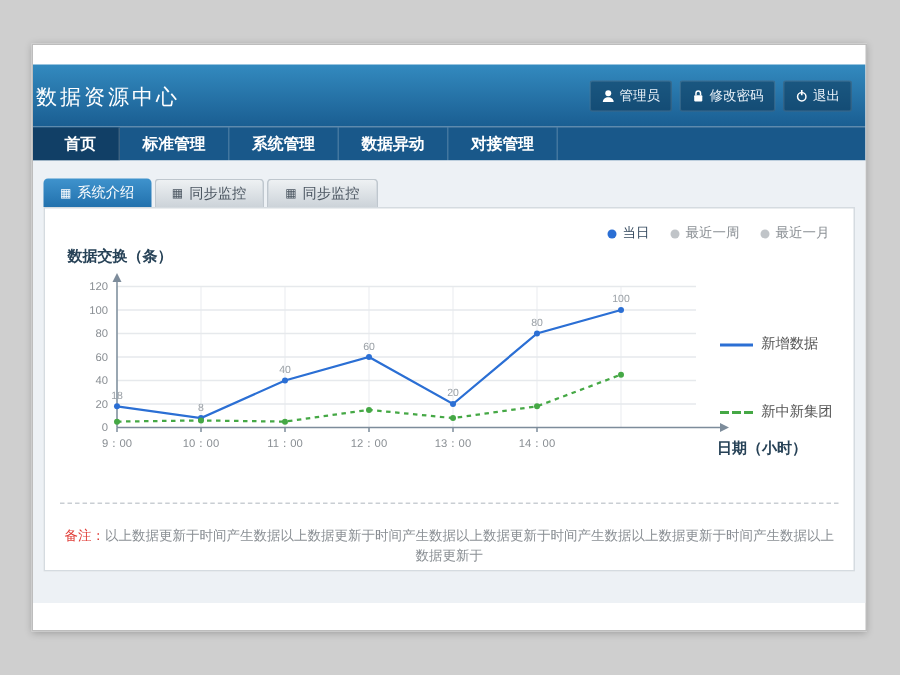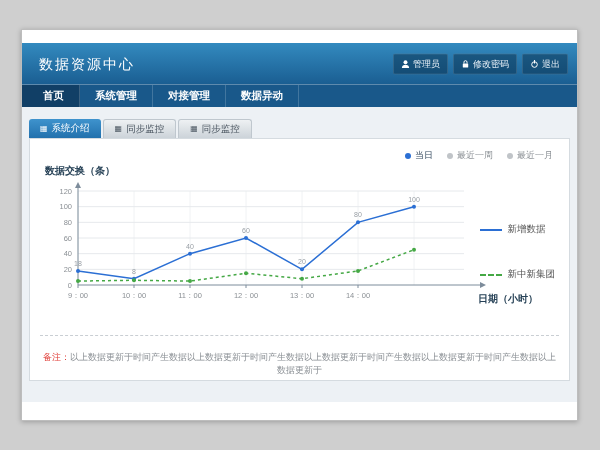--- a/index.html
+++ b/index.html
@@ -9,21 +9,21 @@
   .frame { position:absolute; left:21px; top:29px; width:557px; height:392px;
            background:#ffffff; border:1px solid #bdbdbd; box-shadow:0 1px 5px rgba(0,0,0,.25); overflow:hidden; }
 
   
   .header { position:absolute; top:13px; left:0; right:0; height:41px;
             background:linear-gradient(#338abf,#1a5e92); display:flex; align-items:center; }
   .logo { margin-left:13px; color:#fff; line-height:1; position:relative; }
   .logo-main { font-size:13px; font-weight:bold; font-style:italic; letter-spacing:.5px; }
   .logo-dot { position:absolute; width:4px; height:4px; background:#e8413c; border-radius:50%; top:-2px; left:12px; }
   .logo-sub { font-size:11.5px; font-weight:bold; letter-spacing:2px; margin-top:3px; }
-  .app-title { color:#fff; font-size:14px; margin-left:17px; letter-spacing:2px; margin-top:3px; }
+  .app-title { color:#fff; font-size:14px; margin-left:2px; letter-spacing:2px; margin-top:3px; }
   .header-right { position:absolute; right:9px; top:50%; transform:translateY(-50%); display:flex; gap:5px;font-family:Liberation Serif, serif; }
   .hbtn { display:flex; align-items:center; gap:3px; background:rgba(8,48,78,.5); color:#eaf2f9;
           font-size:9px; padding:3px 7px; border-radius:2px; cursor:pointer; border:1px solid rgba(255,255,255,.12); }
   .hbtn svg { display:block; }
 
   
   .navbar { position:absolute; top:54px; left:0; right:0; height:23px; background:#19588a;
             display:flex; border-top:1px solid rgba(255,255,255,.3); }
   .nav-item { color:#fff; font-size:10.5px; font-weight:bold; padding:0 15px; display:flex; align-items:center;
               border-right:1px solid rgba(255,255,255,.18); cursor:pointer; }
@@ -93,23 +93,24 @@
               <line x1="5" y1="0.6" x2="5" y2="4.4" stroke="#fff" stroke-width="1.2"></line>
             </svg>
           </span>
         <span>退出</span>
       </div>
     </div>
   </div>
 
   <div class="navbar">
     <div class="nav-item active">首页</div>
+    <div class="nav-item">标准管理</div>
     <div class="nav-item">系统管理</div>
+    <div class="nav-item">数据异动</div>
     <div class="nav-item">对接管理</div>
-    <div class="nav-item">数据异动</div>
   </div>
 
   <div class="content">
 
     <div class="tabs">
       <div class="tab active">
         <span class="tab-icon">▦</span>
         <span>系统介绍</span>
       </div>
       <div class="tab inactive">

